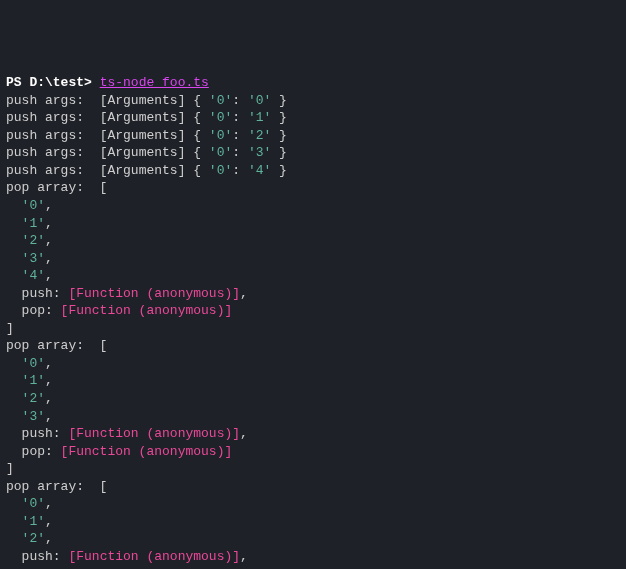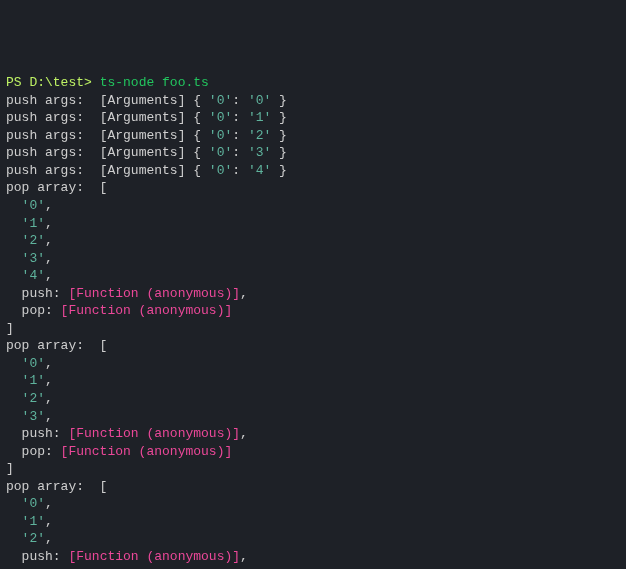--- a/index.html
+++ b/index.html
@@ -8,22 +8,22 @@
     color: #cfcfcf;
     font-family: Consolas, "Courier New", monospace;
     font-size: 13px;
     line-height: 1.35;
     padding: 4px 6px;
     width: 626px;
     height: 569px;
     overflow: hidden;
     white-space: pre;
   }
-  .prompt { color: #bef264; }
-  .cmd { color: #22c55e; }
+  .prompt { color: #ffffff; font-weight: bold; }
+  .cmd { color: #d946ef; text-decoration: underline; }
   .str { color: #5fb39d; }
   .key { color: #cfcfcf; }
   .fn { color: #ec4899; }
   .line { display: block; }
 </style>
 </head>
 <body>
 
 
 

